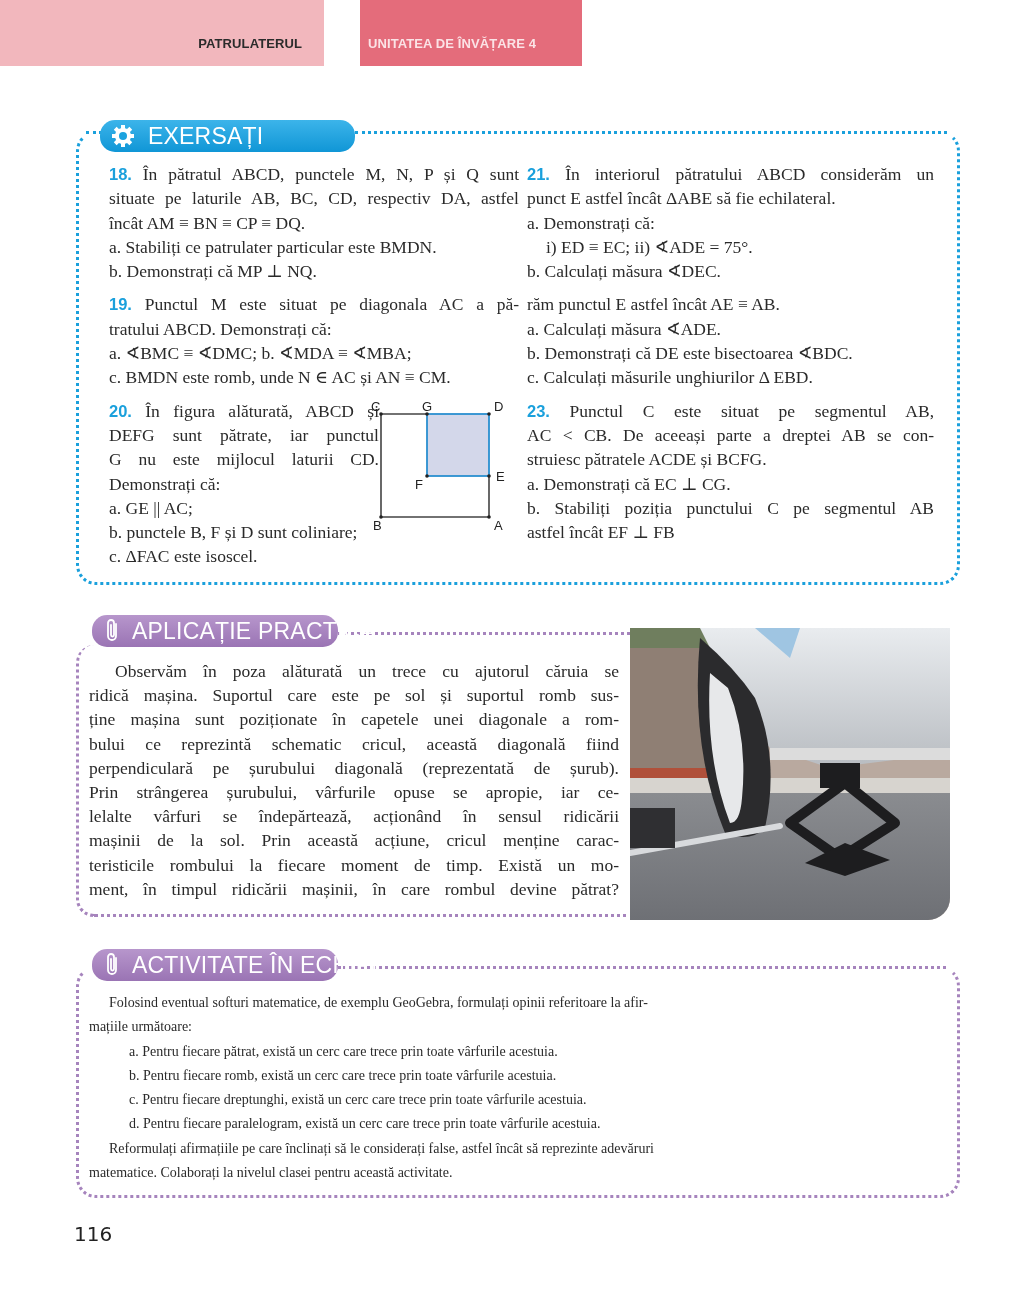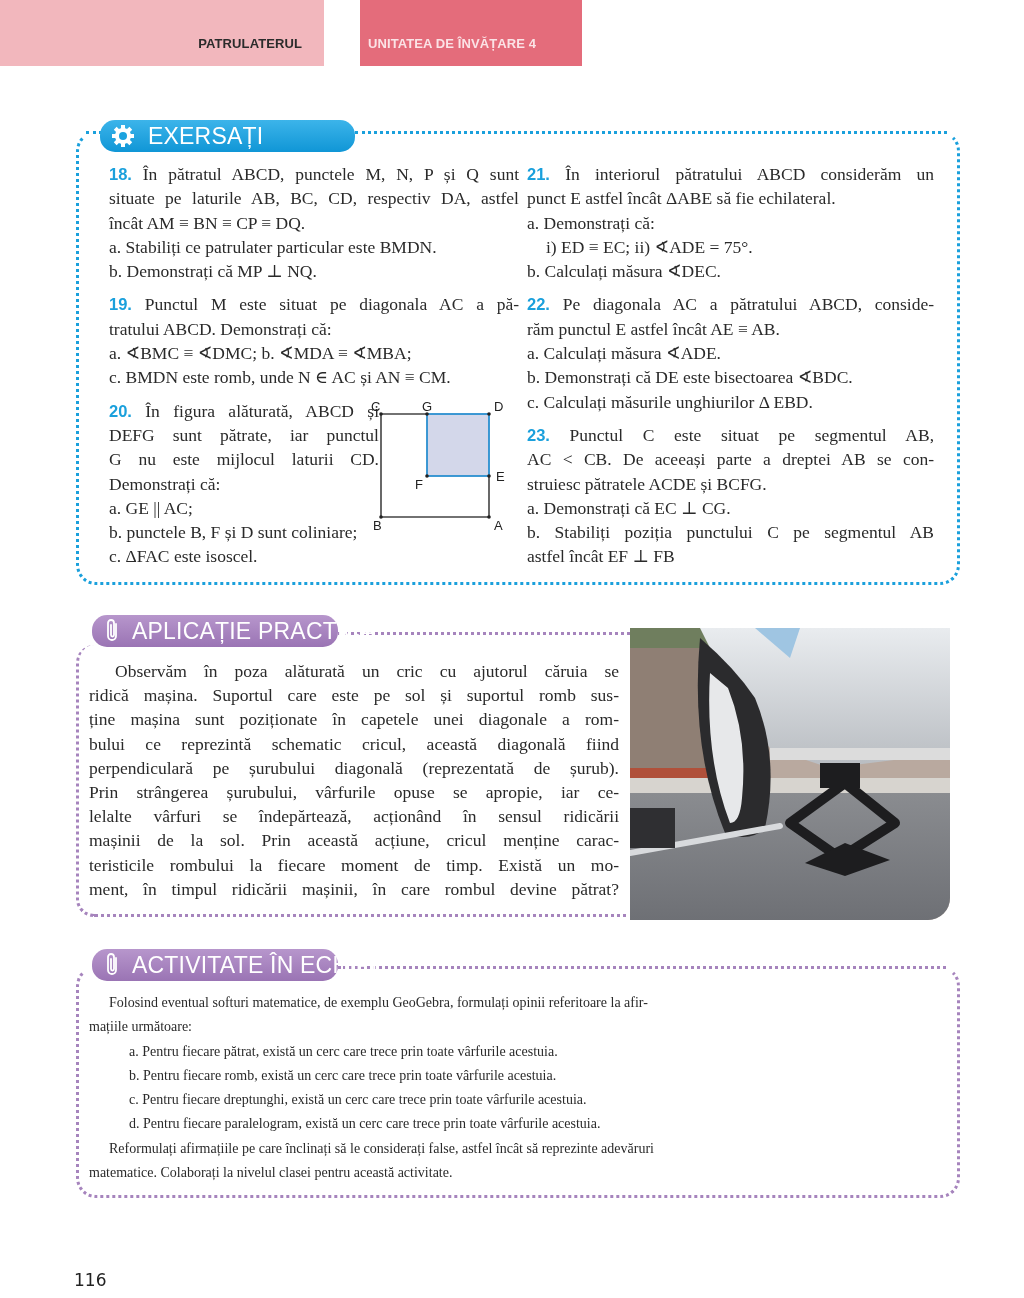--- a/index.html
+++ b/index.html
@@ -34,21 +34,21 @@
 
   .para { position: absolute; font-size: 17.5px; line-height: 24.2px; }
   .para .pl { display: block; white-space: nowrap; }
   .para .pl.j { text-align: justify; text-align-last: justify; white-space: normal; }
 
   .team { position: absolute; font-family: "Liberation Sans Narrow", "Liberation Serif", serif; font-size: 17px; line-height: 24.3px; }
   .team .pl { display: block; white-space: nowrap; }
   .team .ind { padding-left: 40px; }
   .team .ind2 { padding-left: 20px; }
 
-  .pagenum { position: absolute; left: 74px; top: 1222px; font-family: "DejaVu Sans", sans-serif; font-size: 17px; color: #222; margin-top: 48px; }
+  .pagenum { position: absolute; left: 74px; top: 1222px; font-family: "DejaVu Sans", sans-serif; font-size: 20px; color: #222; }
 
   .photo { position: absolute; left: 630px; top: 628px; width: 320px; height: 292px; border-bottom-right-radius: 22px; overflow: hidden; }
 </style>
 </head>
 <body>
 
 <div class="hdr-left">
   <span class="hdr-text">PATRULATERUL</span>
 </div>
 <div class="hdr-right">
@@ -129,21 +129,20 @@
 
 <div class="col" style="left:527px; top:162px; width:407px;">
   <div class="ex">
     <span class="line just"><span class="num">21.</span> <span>În interiorul pătratului ABCD considerăm un</span></span>
     <span class="line">punct E astfel încât ΔABE să fie echilateral.</span>
     <span class="line">a. Demonstrați că:</span>
     <span class="line" style="padding-left:19px;">i) ED ≡ EC;    ii) ∢ADE = 75°.</span>
     <span class="line">b. Calculați măsura ∢DEC.</span>
   </div>
   <div class="ex">
-    <span class="line just"><span class="num">22.</span> <span>Pe diagonala AC a pătratului ABCD, conside-</span></span>
     <span class="line">răm punctul E astfel încât AE ≡ AB.</span>
     <span class="line">a. Calculați măsura ∢ADE.</span>
     <span class="line">b. Demonstrați că DE este bisectoarea ∢BDC.</span>
     <span class="line">c. Calculați măsurile unghiurilor Δ EBD.</span>
   </div>
   <div class="ex">
     <span class="line just"><span class="num">23.</span> <span>Punctul C este situat pe segmentul AB,</span></span>
     <span class="line just">AC &lt; CB. De aceeași parte a dreptei AB se con-</span>
     <span class="line">struiesc pătratele ACDE și BCFG.</span>
     <span class="line">a. Demonstrați că EC ⊥ CG.</span>
@@ -159,21 +158,21 @@
 <div class="pill purple" style="left:92px; top:615px; width:246px;">
   <span class="ico" style="margin-right:8px;">
     <svg width="22" height="26" viewBox="0 0 22 26">
       <path d="M14 6 L14 18 A4 4 0 0 1 6 18 L6 5 A3 3 0 0 1 12 5 L12 17 A1.5 1.5 0 0 1 9 17 L9 7" fill="none" stroke="#fff" stroke-width="1.8" stroke-linecap="round"></path>
     </svg>
   </span>
   <span class="ttl">APLICAȚIE PRACTICĂ</span>
 </div>
 
 <div class="para" style="left:89px; top:659px; width:530px;">
-  <span class="pl j" style="padding-left:26px;">Observăm în poza alăturată un cric cu ajutorul căruia se</span>
+  <span class="pl j" style="padding-left:26px;">Observăm în poza alăturată un trece cu ajutorul căruia se</span>
   <span class="pl j">ridică mașina. Suportul care este pe sol și suportul romb sus-</span>
   <span class="pl j">ține mașina sunt poziționate în capetele unei diagonale a rom-</span>
   <span class="pl j">bului ce reprezintă schematic cricul, această diagonală fiind</span>
   <span class="pl j">perpendiculară pe șurubului diagonală (reprezentată de șurub).</span>
   <span class="pl j">Prin strângerea șurubului, vârfurile opuse se apropie, iar ce-</span>
   <span class="pl j">lelalte vârfuri se îndepărtează, acționând în sensul ridicării</span>
   <span class="pl j">mașinii de la sol. Prin această acțiune, cricul menține carac-</span>
   <span class="pl j">teristicile rombului la fiecare moment de timp. Există un mo-</span>
   <span class="pl j">ment, în timpul ridicării mașinii, în care rombul devine pătrat?</span>
 </div>

